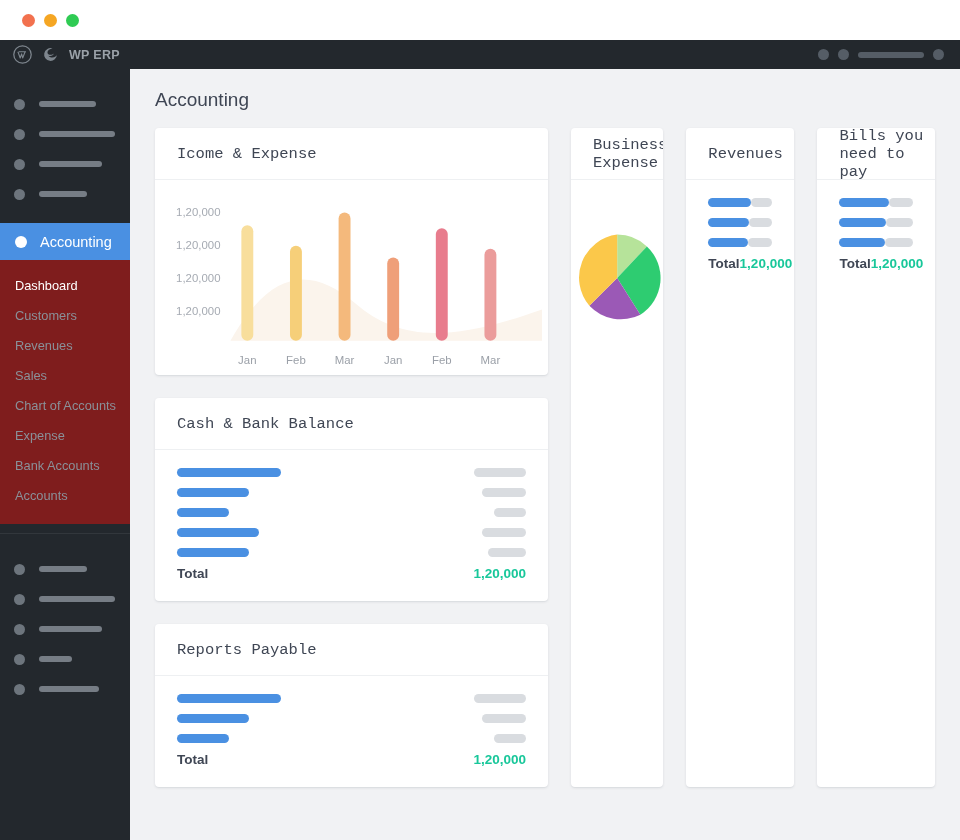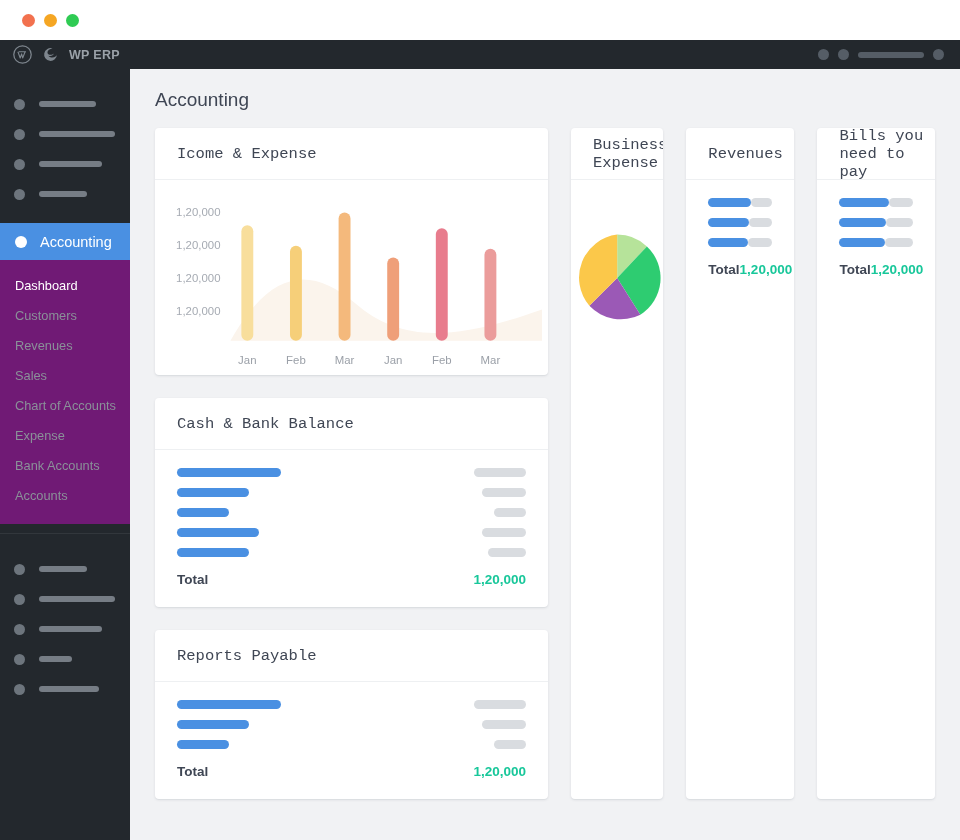--- a/index.html
+++ b/index.html
@@ -69,21 +69,21 @@
   }
 
   .active-item {
     height: 37px; background: #4a90e2;
     display: flex; align-items: center; gap: 13px;
     padding-left: 15px;
   }
   .active-dot { width: 12px; height: 12px; border-radius: 50%; background: #ffffff; }
   .active-label { color: #ffffff; font-size: 14.5px; }
 
-  .submenu { background: #701a75; padding: 10px 0 14px 0; }
+  .submenu { background: #7f1d1d; padding: 10px 0 14px 0; }
   .submenu-item {
     height: 30px; display: flex; align-items: center;
     padding-left: 15px;
     font-size: 12.8px; color: #8a9199;
   }
   .submenu-item.current { color: #ffffff; }
 
   
   .main {
     position: absolute; left: 130px; top: 69px;
@@ -124,21 +124,21 @@
   
   .pie-wrap { height: 195px; display: flex; align-items: center; justify-content: center; }
 
   
   .rows { display: flex; flex-direction: column; gap: 11px; }
   .row { display: flex; align-items: center; }
   .row-bar { height: 9px; border-radius: 4.5px; background: #4a90e2; }
   .row-right { margin-left: auto; height: 9px; border-radius: 4.5px; background: #d9dce0; }
   .total-row {
     display: flex; align-items: center; justify-content: space-between;
-    margin-top: 15px;
+    margin-top: 9px;
   }
   .total-label { font-size: 13.5px; font-weight: bold; color: #3f4654; }
   .total-value { font-size: 13.5px; font-weight: bold; color: #18c79a; }
 </style>
 </head>
 <body>
 
 <div class="window">
 
   <div class="chrome-bar">

